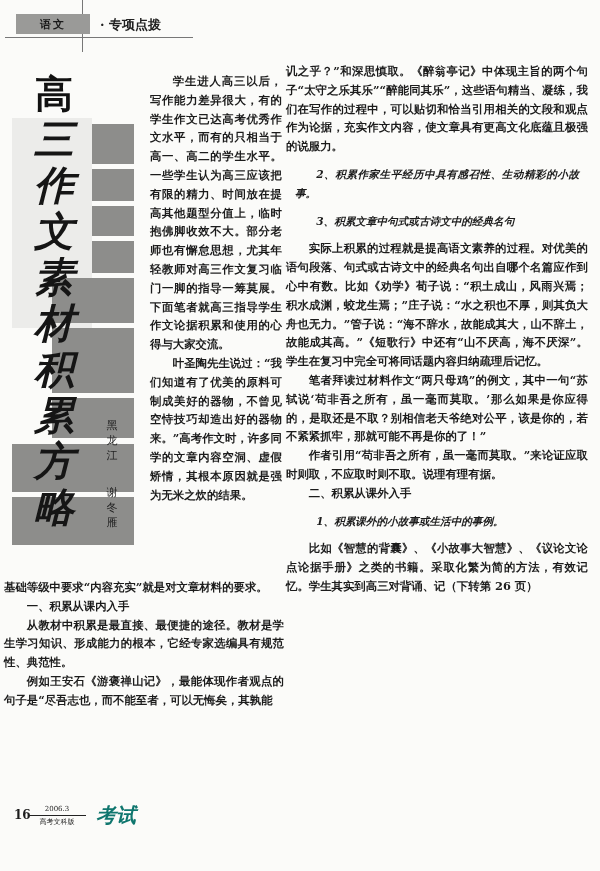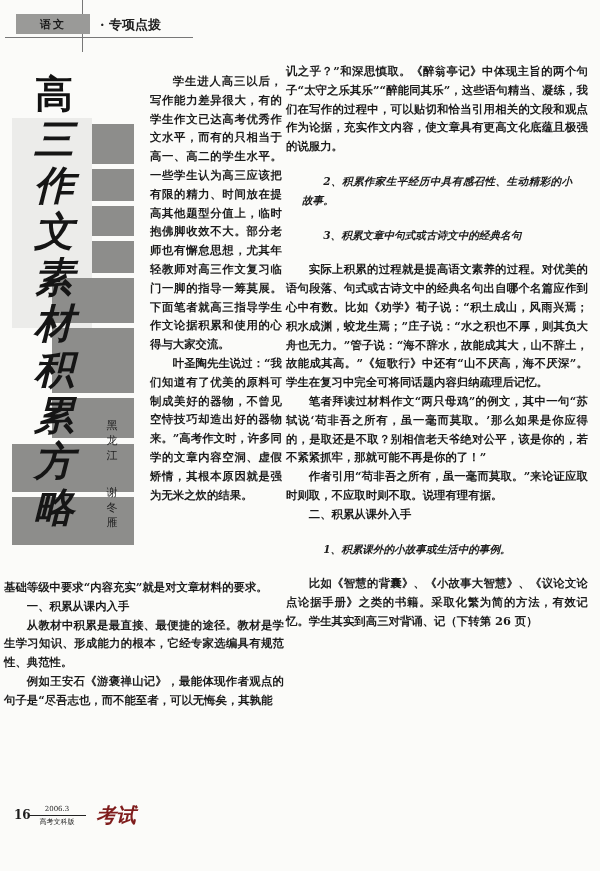--- a/index.html
+++ b/index.html
@@ -43,27 +43,27 @@
   }
   .col-left {
     position: absolute; left: 4px; top: 578px; width: 280px;
     font-size: 11.4px; line-height: 18.8px; font-weight: bold; text-align: justify;
   }
   .col-right {
     position: absolute; left: 286px; top: 62px; width: 302px;
     font-size: 11.4px; line-height: 18.8px; font-weight: bold; text-align: justify;
   }
   .heading { margin: 0; text-indent: 2em; font-weight: bold; }
-  .subheading { margin: 16px; text-indent: 2em; font-style: italic; font-size: 10.6px; }
+  .subheading { margin: 9px; text-indent: 2em; font-style: italic; font-size: 10.6px; }
   .noindent { text-indent: 0; }
 
   .footer-page { position: absolute; left: 14px; top: 808px; font-size: 12px; font-weight: bold; }
   .footer-issue { position: absolute; left: 28px; top: 804px; width: 58px; text-align: center; font-size: 7px; line-height: 10px; }
   .footer-issue .line { height: 1px; background: #222; margin: 1px 0; }
-  .footer-logo { position: absolute; left: 96px; top: 802px; font-size: 20px; font-style: italic; font-weight: bold; color: #7f1d1d; }
+  .footer-logo { position: absolute; left: 96px; top: 802px; font-size: 20px; font-style: italic; font-weight: bold; color: #0f766e; }
 </style>
 </head>
 <body>
 
 <div class="header-vrule"></div>
 <div class="header-tab">语文</div>
 <div class="header-section">· 专项点拨</div>
 <div class="header-rule"></div>
 
 <div class="light-bg"></div>

